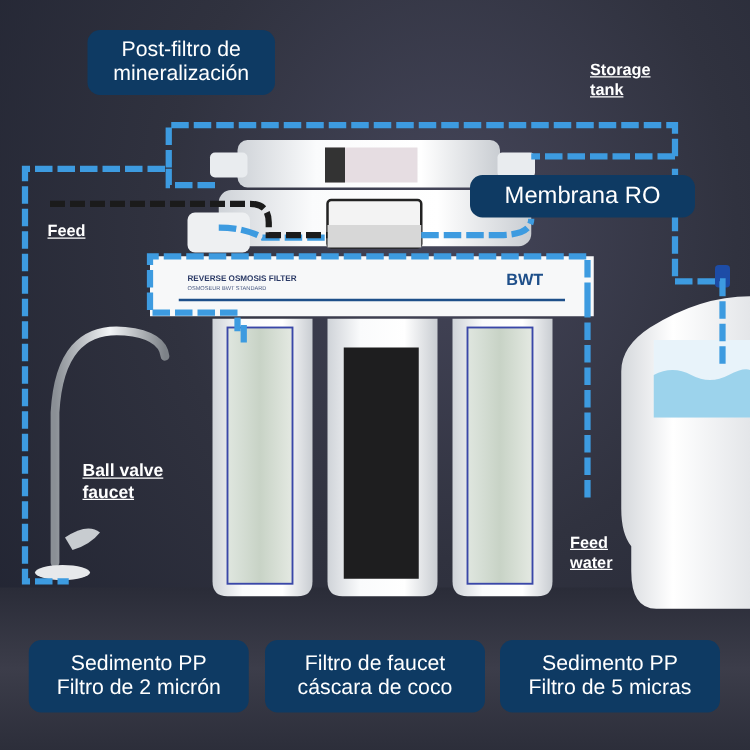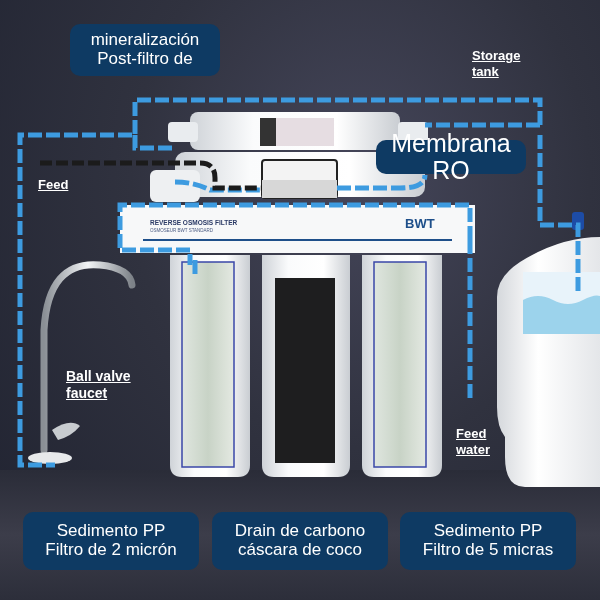--- a/index.html
+++ b/index.html
@@ -100,24 +100,24 @@
     </g>
 
     <path d="M40 163 H200 Q215 163 215 178 V188 H262" fill="none" stroke="#1b1b1b" stroke-width="5" stroke-dasharray="12 4"></path>
 
     <text x="150" y="225" font-family="Liberation Sans, sans-serif" font-size="6.5" font-weight="700" fill="#2b3a66">REVERSE OSMOSIS FILTER</text>
     <text x="150" y="232" font-family="Liberation Sans, sans-serif" font-size="4.5" fill="#4a5a82">OSMOSEUR BWT STANDARD</text>
     <text x="405" y="228" font-family="Liberation Sans, sans-serif" font-size="13" font-weight="700" fill="#1e4f8a">BWT</text>
   </svg>
 
   <div class="badge" style="left:70px;top:24px;width:150px;height:52px;font-size:17px;">
+    <span>Post-filtro de</span>
     <span>mineralización</span>
-    <span>Post-filtro de</span>
   </div>
-  <div class="badge" style="left:376px;top:140px;width:150px;height:34px;font-size:25px;">
+  <div class="badge" style="left:376px;top:140px;width:180px;height:34px;font-size:19px;">
     <span>Membrana RO</span>
   </div>
 
   <div class="label" style="left:472px;top:48px;">
     <span>Storage</span>
     <span>tank</span>
   </div>
   <div class="label" style="left:38px;top:177px;">
     <span>Feed</span>
   </div>
@@ -128,20 +128,20 @@
   <div class="label" style="left:456px;top:426px;">
     <span>Feed</span>
     <span>water</span>
   </div>
 
   <div class="badge" style="left:23px;top:512px;width:176px;height:58px;font-size:17px;">
     <span>Sedimento PP</span>
     <span>Filtro de 2 micrón</span>
   </div>
   <div class="badge" style="left:212px;top:512px;width:176px;height:58px;font-size:17px;">
-    <span>Drain de carbono</span>
+    <span>Filtro de faucet</span>
     <span>cáscara de coco</span>
   </div>
   <div class="badge" style="left:400px;top:512px;width:176px;height:58px;font-size:17px;">
     <span>Sedimento PP</span>
     <span>Filtro de 5 micras</span>
   </div>
 </div>
 
 </body></html>

